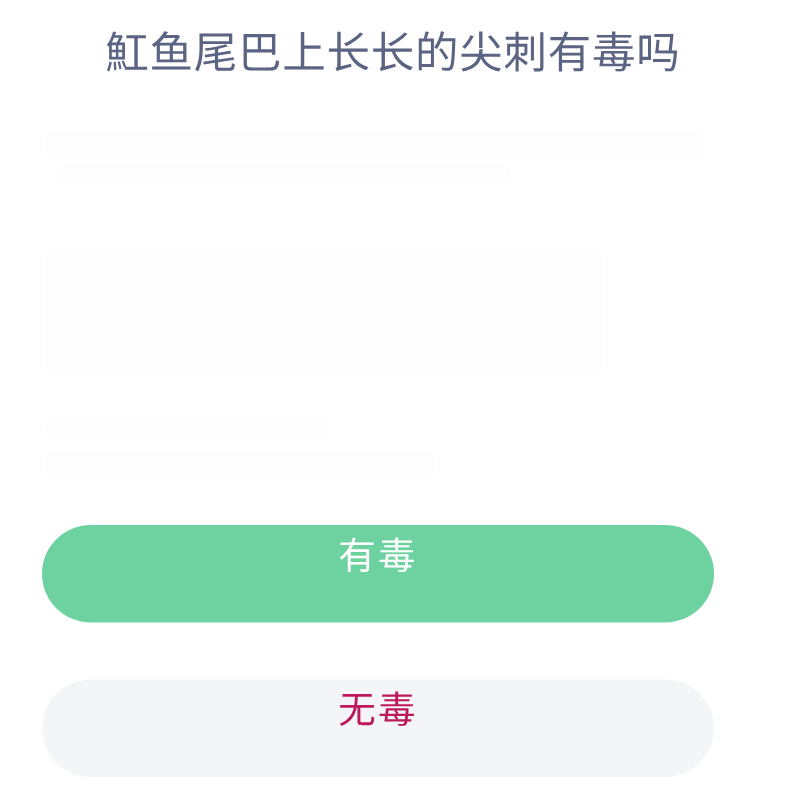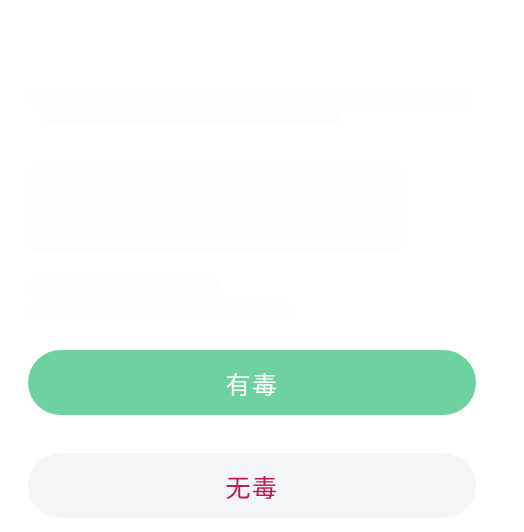--- a/index.html
+++ b/index.html
@@ -63,21 +63,21 @@
 
   
   .answers {
     position: absolute;
     left: 28px;
     top: 350px;
     width: 448px;
   }
   .answer-btn {
     display: flex;
-    align-items: center;
+    align-items: flex-start;
     justify-content: center;
     width: 448px;
     height: 65px;
     border: none;
     border-radius: 34px;
     font-family: "Liberation Sans", "DejaVu Sans", sans-serif;
     font-size: 25px;
     letter-spacing: 1.5px;
     font-weight: 400;
     cursor: pointer;
@@ -94,20 +94,21 @@
     background: #f4f5f7;
     color: #be185d;
     margin-top: 38px;
   }
 </style>
 </head>
 <body>
 
 <div class="screen">
 
+  <div class="question-title">魟鱼尾巴上长长的尖刺有毒吗</div>
 
   <div class="content-area">
     <div class="ghost g1"></div>
     <div class="ghost g2"></div>
     <div class="ghost g3"></div>
     <div class="ghost g4"></div>
     <div class="ghost g5"></div>
     <span></span>
   </div>
 

